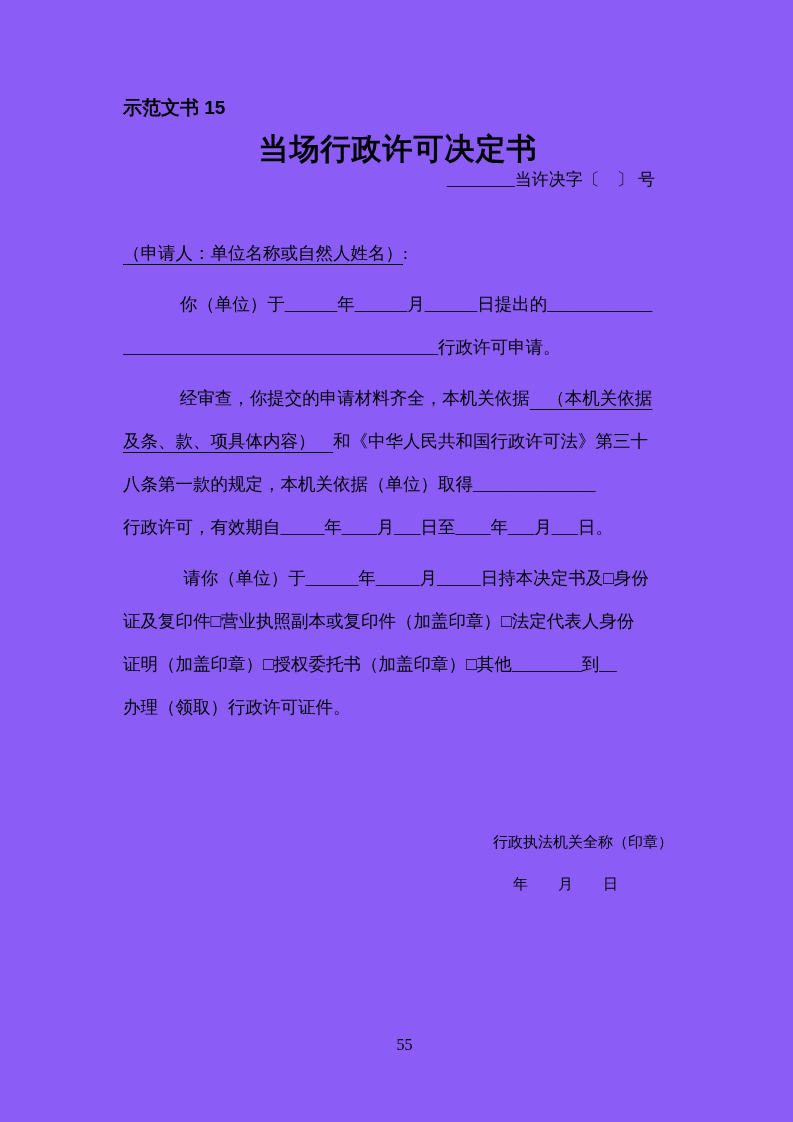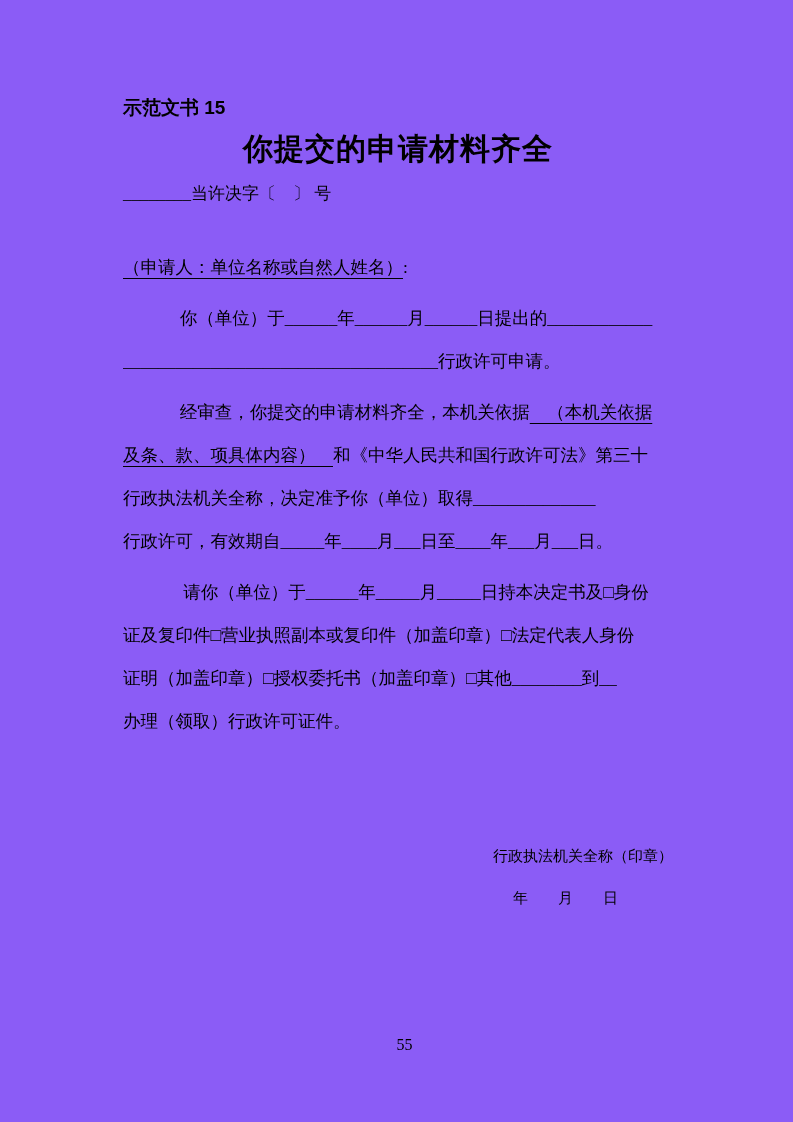--- a/index.html
+++ b/index.html
@@ -29,22 +29,22 @@
     font-family: "Liberation Sans", "DejaVu Sans", sans-serif;
     font-weight: bold;
     font-size: 30px;
     line-height: 38px;
     text-align: center;
     margin-top: 10px;
     letter-spacing: 1px;
   }
   .doc-number {
     font-size: 17px;
+    text-align: right;
     padding-right: 18px;
-    margin-top: 14px;
     line-height: 24px;
   }
   .doc-body {
     margin-top: 40px;
     font-size: 17.5px;
   }
   .line {
     height: 43px;
     line-height: 43px;
     white-space: nowrap;
@@ -79,37 +79,37 @@
     font-size: 16px;
   }
 </style>
 </head>
 <body>
 
 <div class="page">
 
   <div class="doc-label">示范文书 15</div>
 
-  <h1 class="doc-title">你提交的申请材料齐全</h1>
+  <h1 class="doc-title">当场行政许可决定书</h1>
 
   <div class="doc-number">________当许决字〔　〕 号</div>
 
   <div class="doc-body">
 
     <div class="line"><span class="u">（申请人：单位名称或自然人姓名）</span><span>:</span></div>
 
     <div class="para">
       <div class="line indent">你（单位）于______年______月______日提出的____________</div>
       <div class="line">____________________________________行政许可申请。</div>
     </div>
 
     <div class="para">
       <div class="line indent"><span>经审查，你提交的申请材料齐全，本机关依据</span><span class="u">　（本机关依据</span></div>
       <div class="line"><span class="u">及条、款、项具体内容）　</span><span>和《中华人民共和国行政许可法》第三十</span></div>
-      <div class="line">行政执法机关全称，决定准予你（单位）取得______________</div>
+      <div class="line">八条第一款的规定，本机关依据（单位）取得______________</div>
       <div class="line">行政许可，有效期自_____年____月___日至____年___月___日。</div>
     </div>
 
     <div class="para">
       <div class="line indent">请你（单位）于______年_____月_____日持本决定书及□身份</div>
       <div class="line">证及复印件□营业执照副本或复印件（加盖印章）□法定代表人身份</div>
       <div class="line">证明（加盖印章）□授权委托书（加盖印章）□其他________到__</div>
       <div class="line">办理（领取）行政许可证件。</div>
     </div>
 

